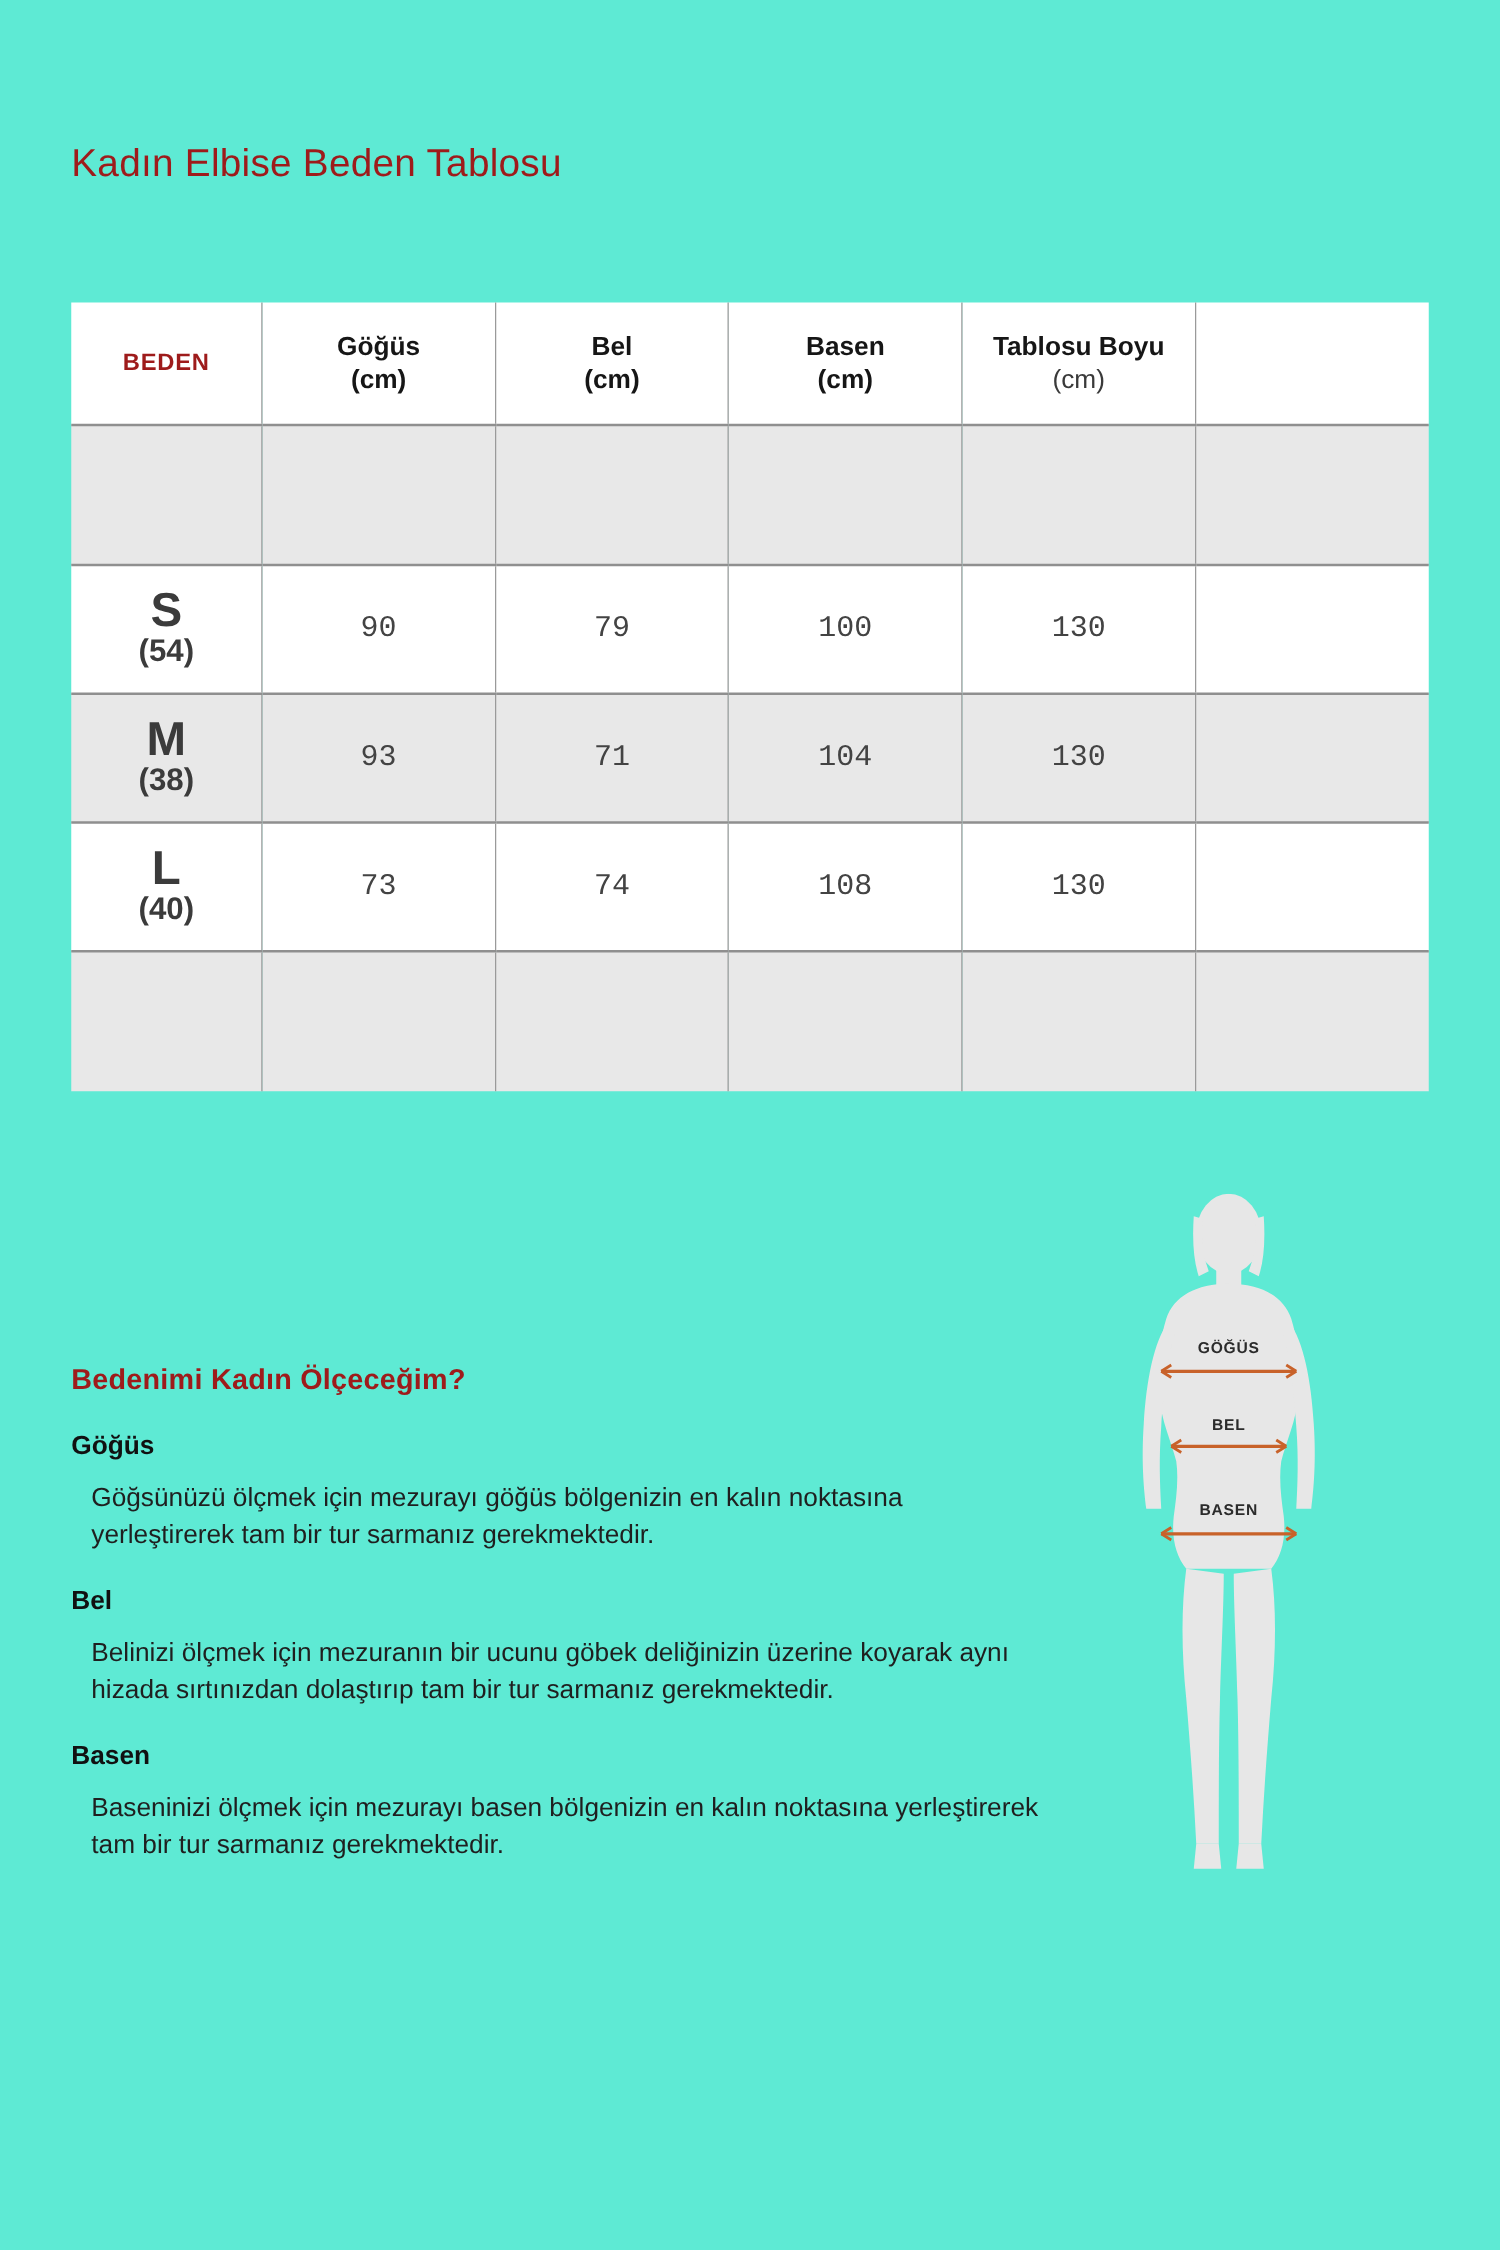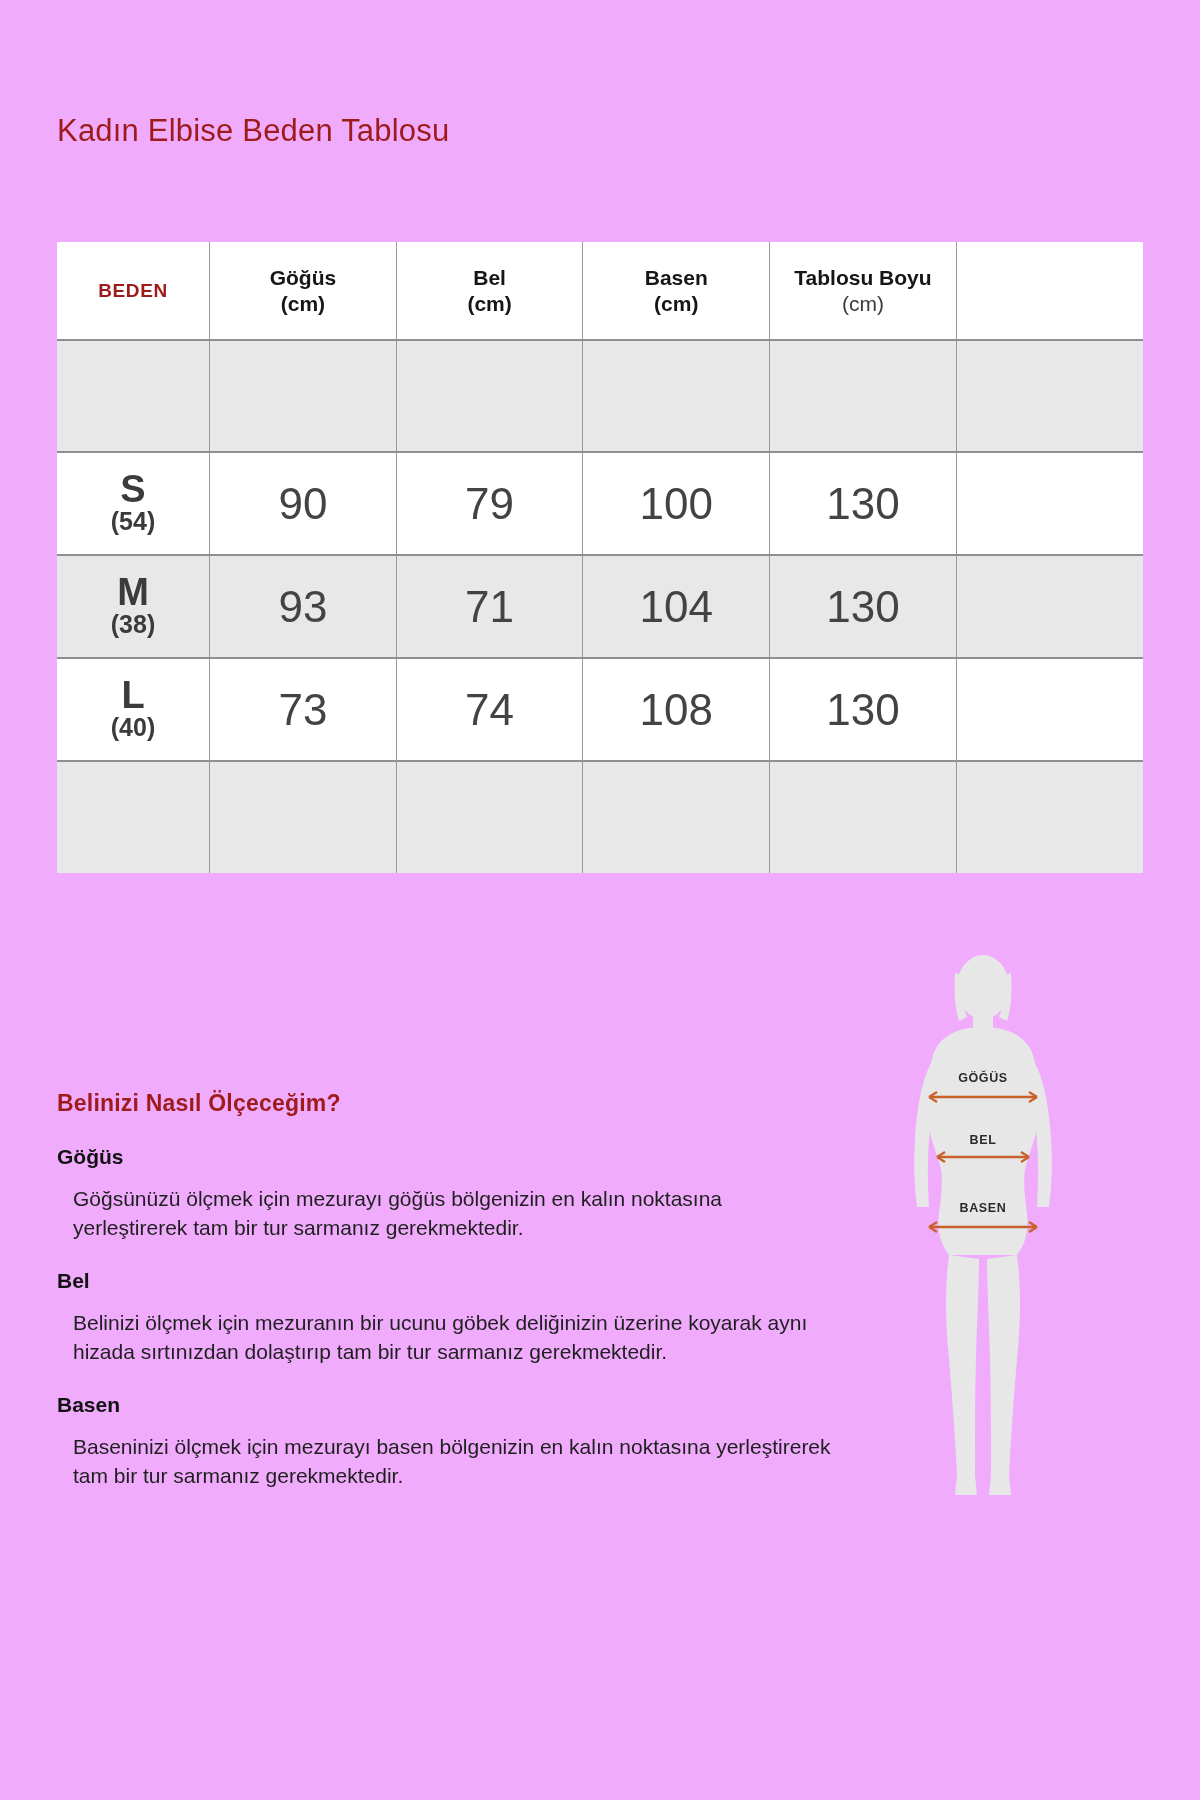--- a/index.html
+++ b/index.html
@@ -8,21 +8,21 @@
     padding: 0;
     width: 1200px;
     height: 1800px;
     background: #ffffff;
     font-family: "Liberation Sans", sans-serif;
   }
   .page {
     position: relative;
     width: 1200px;
     height: 1800px;
-    background: #f0abfc;
+    background: #5eead4;
   }
 
   
   .title {
     position: absolute;
     left: 57px;
     top: 113px;
     font-size: 31px;
     font-weight: 400;
     color: #9e1b1b;
@@ -122,24 +122,24 @@
     font-family: "Liberation Sans", sans-serif;
   }
   .sz-num {
     display: block;
     font-size: 25px;
     font-weight: bold;
     color: #3b3b3b;
     line-height: 1.1;
   }
   .val {
-    font-size: 44px;
+    font-size: 24px;
     font-weight: 400;
     color: #434343;
-    font-family: Liberation Sans, sans-serif;
+    font-family: Liberation Mono, monospace;
   }
 
   
   .howto {
     position: absolute;
     left: 57px;
     top: 1090px;
     width: 790px;
   }
   .howto-title {
@@ -270,21 +270,21 @@
           <td></td>
           <td></td>
           <td></td>
           <td class="last-col"></td>
         </tr>
       </tbody>
     </table>
   </div>
 
   <div class="howto">
-    <h2 class="howto-title">Belinizi Nasıl Ölçeceğim?</h2>
+    <h2 class="howto-title">Bedenimi Kadın Ölçeceğim?</h2>
 
     <div class="block">
       <p class="block-head">Göğüs</p>
       <p class="block-body">Göğsünüzü ölçmek için mezurayı göğüs bölgenizin en kalın noktasına yerleştirerek tam bir tur sarmanız gerekmektedir.</p>
     </div>
 
     <div class="block">
       <p class="block-head">Bel</p>
       <p class="block-body">Belinizi ölçmek için mezuranın bir ucunu göbek deliğinizin üzerine koyarak aynı hizada sırtınızdan dolaştırıp tam bir tur sarmanız gerekmektedir.</p>
     </div>

